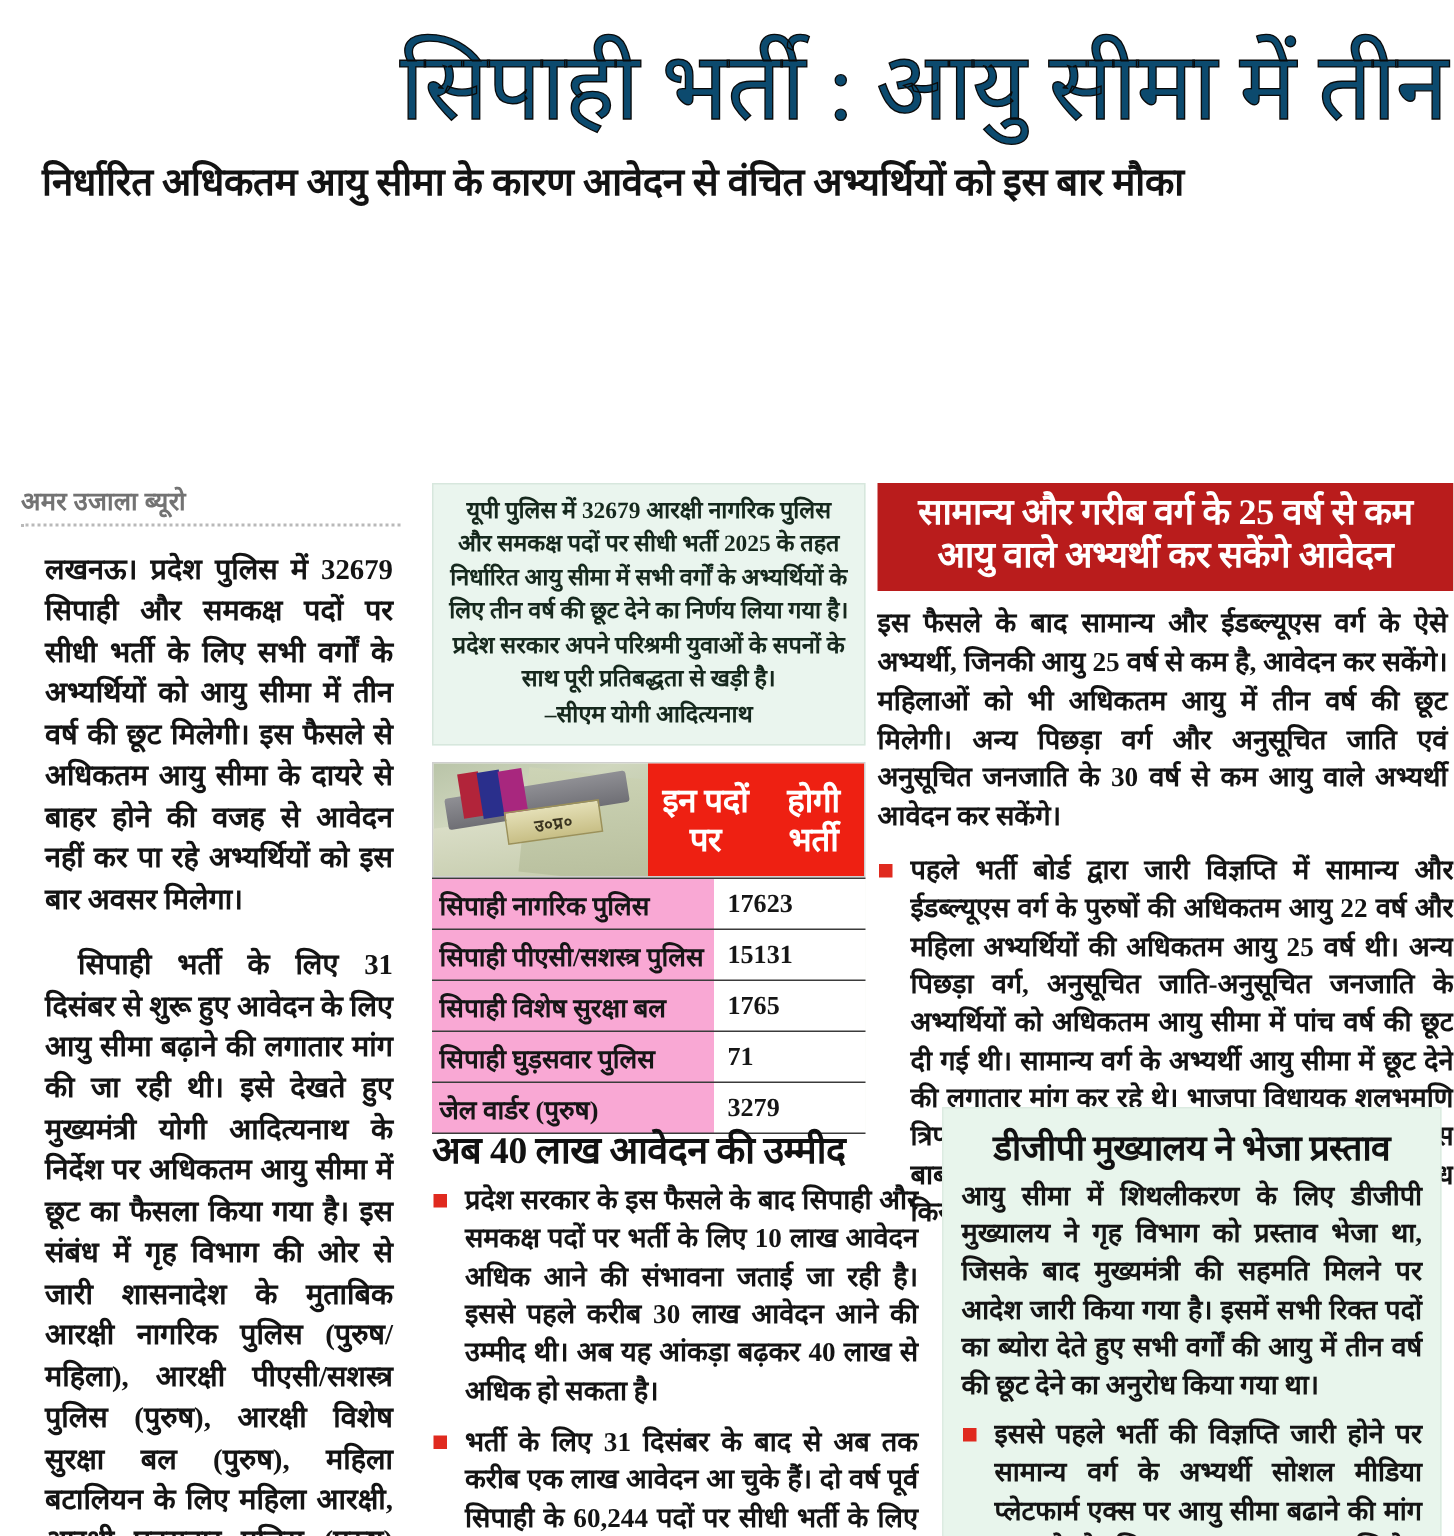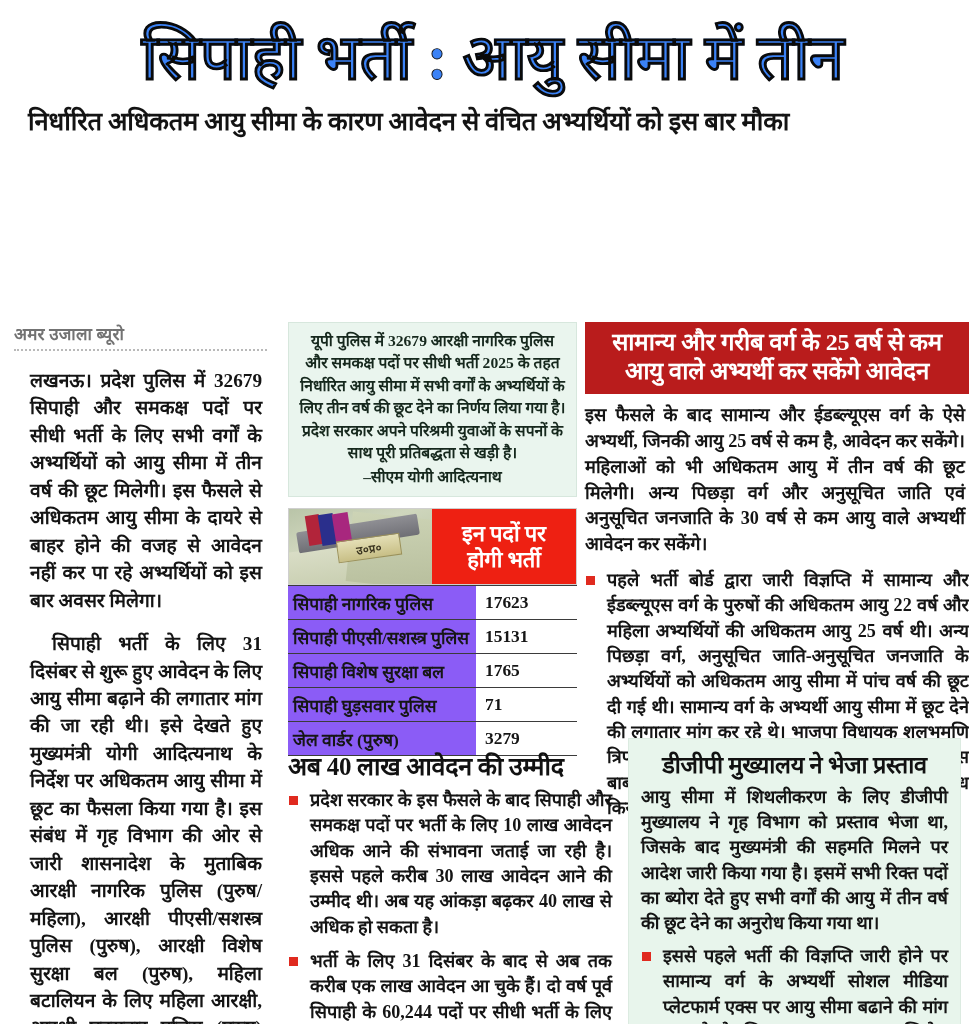--- a/index.html
+++ b/index.html
@@ -15,28 +15,28 @@
   .page{
     position:relative;
     width:969px;height:1024px;
     box-sizing:border-box;
     padding:0 14px;
   }
 
   
   .headline{
     font-family:"Liberation Serif","DejaVu Serif",serif;
-    font-weight:700;
+    font-weight:400;
     font-size:63px;
     line-height:1.03;
     letter-spacing:-0.5px;
-    color:#3b82f6;
+    color:#0c4a6e;
     margin:26px 0 0 6px;
     width:945px;
-    text-align:center;
+    text-align:right;
     -webkit-text-stroke:0.9px #0a0a0a;
   }
   .headline .l2{display:block;}
 
   .subhead{
     font-weight:700;
     font-size:25.5px;
     line-height:1.2;
     color:#131313;
     margin:16px 0 0 14px;
@@ -136,38 +136,38 @@
   .photo .badge{
     position:absolute;left:48px;top:28px;width:62px;height:20px;
     background:linear-gradient(180deg,#e4dfb6,#c8bf86);
     border:1px solid #9c9159;transform:rotate(-8deg);
     font-size:11px;font-weight:700;color:#3a3420;
     display:flex;align-items:center;justify-content:center;
     letter-spacing:0.5px;
   }
   .red-banner{
     flex:1;background:#ee2012;
-    display:flex;flex-direction:column;
+    display:flex;
     align-items:center;justify-content:center;
     color:#fff;font-weight:700;
     font-size:22px;line-height:1.16;text-align:center;
     letter-spacing:-0.2px;
   }
 
   
   .jobs-table{
     width:289px;border-collapse:collapse;
     margin-top:0;background:#f2f6ee;
     table-layout:fixed;
   }
   .jobs-table td{
     border-bottom:1.5px solid #3b3b3b;
     font-size:17.4px;font-weight:700;color:#161616;
     padding:4.5px 4px 4.5px 5px;
-    background:#8b5cf6;
+    background:#f9a8d4;
     font-family:Liberation Serif, serif;
   }
   .jobs-table tr:first-child td{border-top:1.5px solid #3b3b3b;}
   .jobs-table td.num{
     width:88px;background:#ffffff;
     padding-left:9px;
     font-family:"Liberation Serif","DejaVu Serif",serif;
   }
 
   

